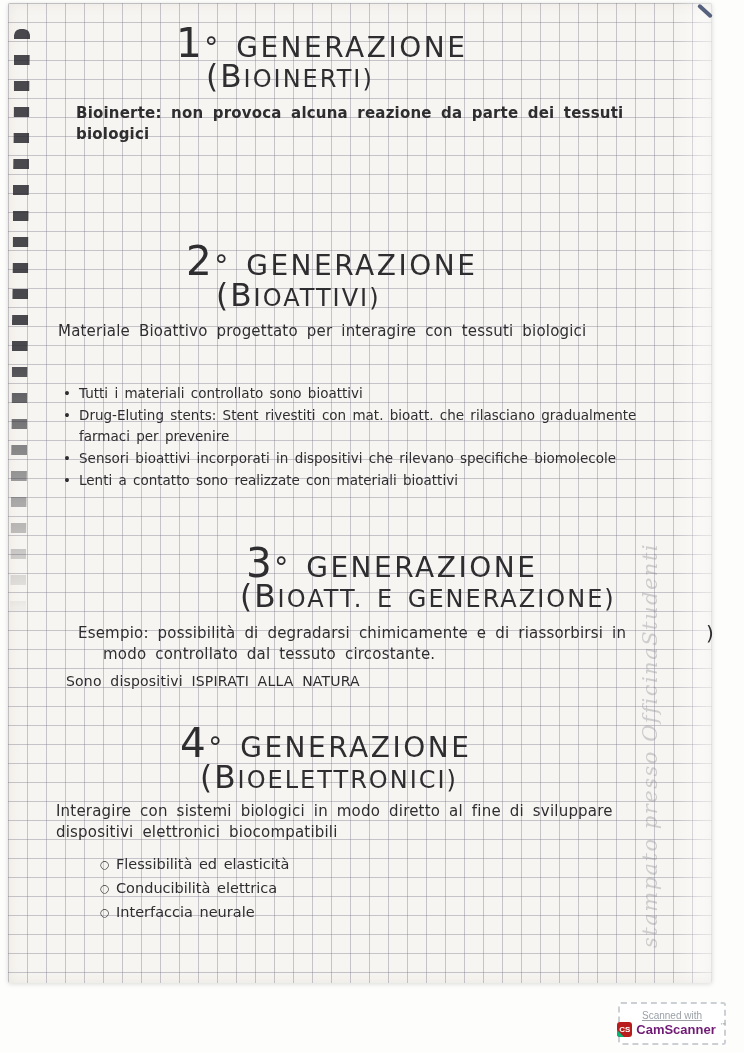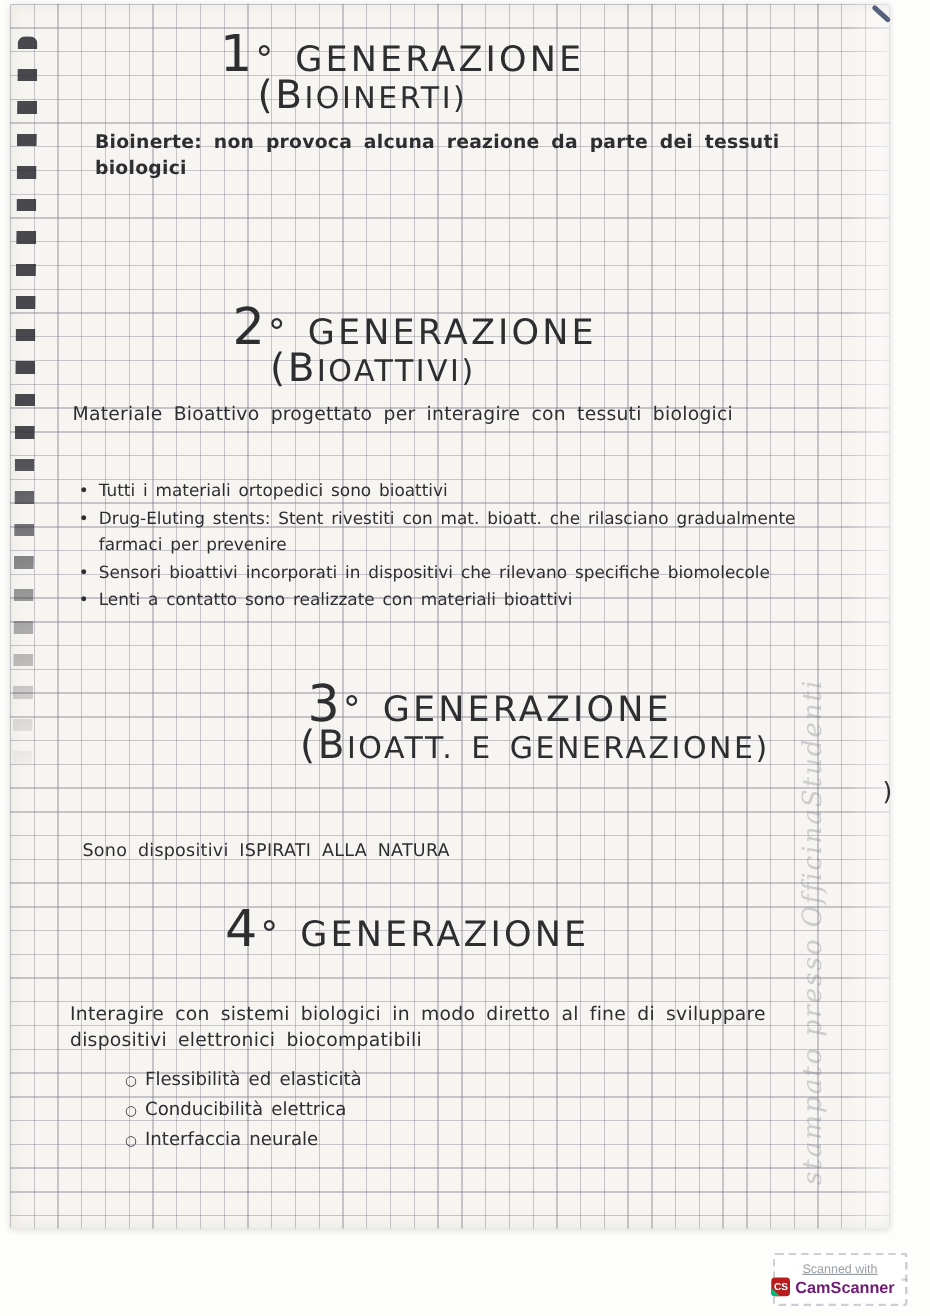--- a/index.html
+++ b/index.html
@@ -93,31 +93,33 @@
 
   <h1 class="title hw" style="left:168px;top:16px;">1° GENERAZIONE</h1>
   <h2 class="subtitle hw" style="left:198px;top:55px;">(BIOINERTI)</h2>
   <p class="para hw" style="left:68px;top:100px;width:590px;font-weight:bold;">Bioinerte: non provoca alcuna reazione da parte dei tessuti biologici</p>
 
   <h1 class="title hw" style="left:178px;top:234px;">2° GENERAZIONE</h1>
   <h2 class="subtitle hw" style="left:208px;top:274px;">(BIOATTIVI)</h2>
   <p class="para hw" style="left:50px;top:318px;width:610px;">Materiale Bioattivo progettato per interagire con tessuti biologici</p>
 
   <ul class="list" style="left:55px;top:380px;width:625px;">
-    <li><span class="dot">•</span><span>Tutti i materiali ortopedici sono bioattivi</span></li>
+    <li><span class="dot">•</span><span>Tutti i materiali controllato sono bioattivi</span></li>
     <li><span class="dot">•</span><span>Drug-Eluting stents: Stent rivestiti con mat. bioatt. che rilasciano gradualmente farmaci per prevenire</span></li>
     <li><span class="dot">•</span><span>Sensori bioattivi incorporati in dispositivi che rilevano specifiche biomolecole</span></li>
     <li><span class="dot">•</span><span>Lenti a contatto sono realizzate con materiali bioattivi</span></li>
   </ul>
 
   <h1 class="title hw" style="left:238px;top:536px;">3° GENERAZIONE</h1>
   <h2 class="subtitle hw" style="left:232px;top:575px;">(BIOATT. E GENERAZIONE)</h2>
+  <p class="para hw" style="left:95px;top:620px;width:565px;text-indent:-25px;">Esempio: possibilità di degradarsi chimicamente e di riassorbirsi in modo controllato dal tessuto circostante.</p>
   <p class="para hw smallcaps-note" style="left:58px;top:668px;width:560px;">Sono dispositivi ISPIRATI ALLA NATURA</p>
 
   <h1 class="title hw" style="left:172px;top:716px;">4° GENERAZIONE</h1>
+  <h2 class="subtitle hw" style="left:192px;top:756px;">(BIOELETTRONICI)</h2>
   <p class="para hw" style="left:48px;top:798px;width:600px;">Interagire con sistemi biologici in modo diretto al fine di sviluppare dispositivi elettronici biocompatibili</p>
 
   <ul class="list hollow" style="left:92px;top:850px;width:500px;font-size:14.5px;line-height:23px;">
     <li><span class="dot">○</span><span>Flessibilità ed elasticità</span></li>
     <li><span class="dot">○</span><span>Conducibilità elettrica</span></li>
     <li><span class="dot">○</span><span>Interfaccia neurale</span></li>
   </ul>
 
   <div class="watermark">stampato presso OfficinaStudenti</div>
 </div>

